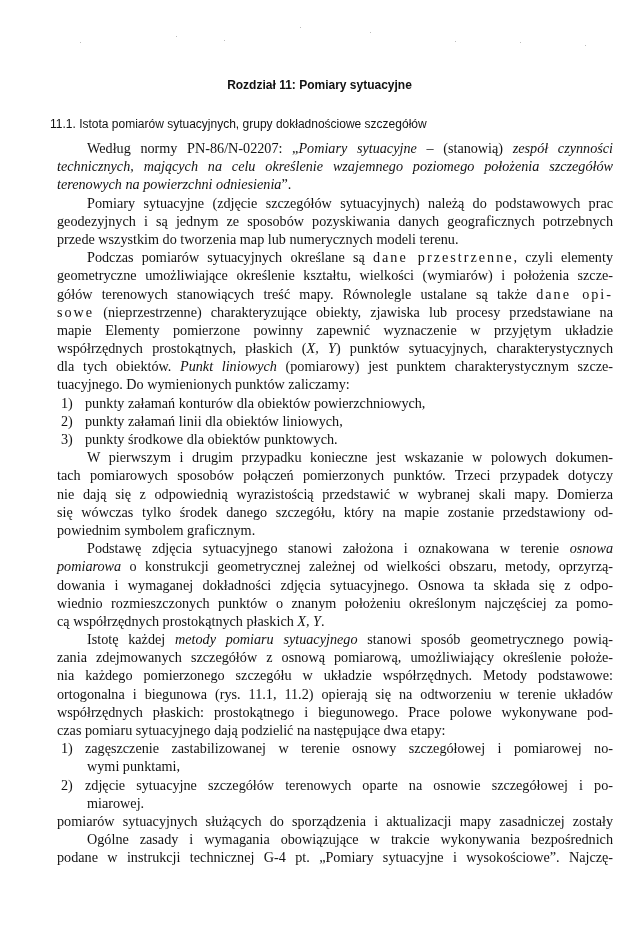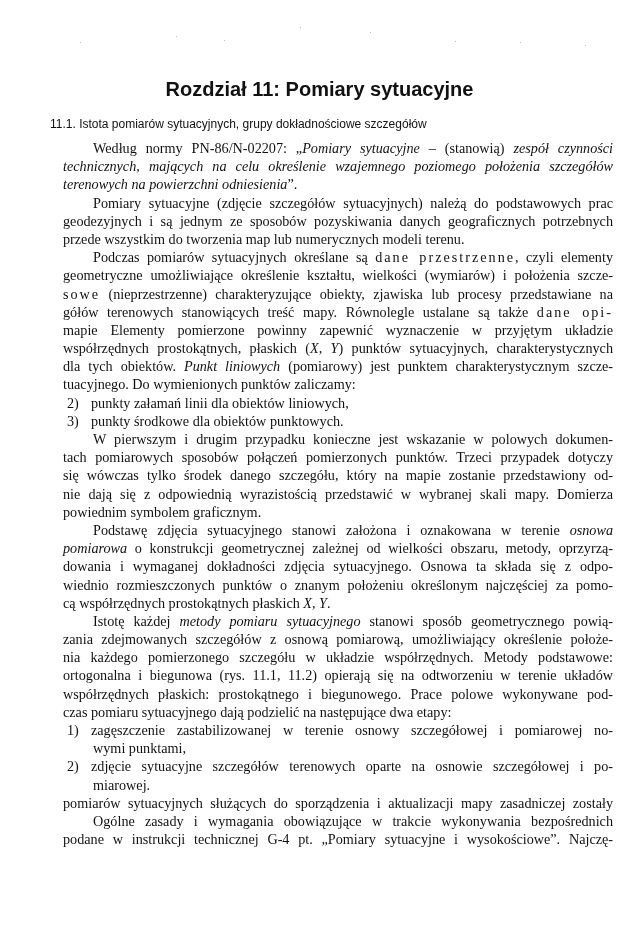--- a/index.html
+++ b/index.html
@@ -1,30 +1,30 @@
 <!DOCTYPE html>
 <html><head>
 <meta charset="utf-8">
 <style>
   html, body { margin: 0; padding: 0; background: #ffffff; }
   body { width: 639px; height: 936px; position: relative; overflow: hidden; color: #111; }
   .page { position: absolute; left: 0; top: 0; width: 639px; height: 936px; }
   .chapter-title {
     position: absolute; left: 0; top: 78px; width: 639px; text-align: center;
-    font-family: "Liberation Sans", sans-serif; font-weight: bold; font-size: 20px; letter-spacing: 0;
+    font-family: "Liberation Sans", sans-serif; font-weight: bold; font-size: 12px; letter-spacing: 0;
   }
   .section-title {
     position: absolute; left: 50px; top: 117px; width: 560px;
     font-family: "Liberation Sans", sans-serif; font-weight: normal; font-size: 12px; white-space: nowrap;
   }
   .body {
     position: absolute; left: 57px; top: 139px; width: 556px;
     font-family: "Liberation Serif", serif; font-size: 14.2px; line-height: 18.2px;
   }
-  .line { display: block; white-space: nowrap; height: 18.2px; text-align: justify; text-align-last: justify; margin-left: 6px; }
+  .line { display: block; white-space: nowrap; height: 18.2px; text-align: justify; text-align-last: justify; }
   .line.last { text-align-last: left; }
   .indent { padding-left: 30px; }
   .li { padding-left: 4px; }
   .li2 { padding-left: 30px; }
   .num { display: inline-block; width: 24px; padding-left: 0; }
   .spaced { letter-spacing: 2px; }
   i { font-style: italic; }
   .speck { position: absolute; background: #bbb; width: 1px; height: 1px; }
 </style>
 </head>
@@ -38,34 +38,35 @@
     <span class="line indent"><span>Według normy PN-86/N-02207: „</span><i>Pomiary sytuacyjne</i><span> – (stanowią) </span><i>zespół czynności</i></span>
     <span class="line"><i>technicznych, mających na celu określenie wzajemnego poziomego położenia szczegółów</i></span>
     <span class="line last"><i>terenowych na powierzchni odniesienia</i><span>”.</span></span>
 
     <span class="line indent">Pomiary sytuacyjne (zdjęcie szczegółów sytuacyjnych) należą do podstawowych prac</span>
     <span class="line">geodezyjnych i są jednym ze sposobów pozyskiwania danych geograficznych potrzebnych</span>
     <span class="line last">przede wszystkim do tworzenia map lub numerycznych modeli terenu.</span>
 
     <span class="line indent"><span>Podczas pomiarów sytuacyjnych określane są </span><span class="spaced">dane przestrzenne</span><span>, czyli elementy</span></span>
     <span class="line">geometryczne umożliwiające określenie kształtu, wielkości (wymiarów) i położenia szcze-</span>
+    <span class="line"><span>gółów terenowych stanowiących treść mapy. Równolegle ustalane są także </span><span class="spaced">dane opi-</span></span>
     <span class="line"><span class="spaced">sowe</span><span> (nieprzestrzenne) charakteryzujące obiekty, zjawiska lub procesy przedstawiane na</span></span>
-    <span class="line"><span>gółów terenowych stanowiących treść mapy. Równolegle ustalane są także </span><span class="spaced">dane opi-</span></span>
     <span class="line">mapie Elementy pomierzone powinny zapewnić wyznaczenie w przyjętym układzie</span>
     <span class="line"><span>współrzędnych prostokątnych, płaskich (</span><i>X, Y</i><span>) punktów sytuacyjnych, charakterystycznych</span></span>
     <span class="line"><span>dla tych obiektów. </span><i>Punkt liniowych</i><span> (pomiarowy) jest punktem charakterystycznym szcze-</span></span>
     <span class="line last">tuacyjnego. Do wymienionych punktów zaliczamy:</span>
 
+    <span class="line last li"><span class="num">1)</span><span>punkty załamań konturów dla obiektów powierzchniowych,</span></span>
     <span class="line last li"><span class="num">2)</span><span>punkty załamań linii dla obiektów liniowych,</span></span>
     <span class="line last li"><span class="num">3)</span><span>punkty środkowe dla obiektów punktowych.</span></span>
 
     <span class="line indent">W pierwszym i drugim przypadku konieczne jest wskazanie w polowych dokumen-</span>
     <span class="line">tach pomiarowych sposobów połączeń pomierzonych punktów. Trzeci przypadek dotyczy</span>
+    <span class="line">nie dają się z odpowiednią wyrazistością przedstawić w wybranej skali mapy. Domierza</span>
     <span class="line">się wówczas tylko środek danego szczegółu, który na mapie zostanie przedstawiony od-</span>
-    <span class="line">nie dają się z odpowiednią wyrazistością przedstawić w wybranej skali mapy. Domierza</span>
     <span class="line last">powiednim symbolem graficznym.</span>
 
     <span class="line indent"><span>Podstawę zdjęcia sytuacyjnego stanowi założona i oznakowana w terenie </span><i>osnowa</i></span>
     <span class="line"><i>pomiarowa</i><span> o konstrukcji geometrycznej zależnej od wielkości obszaru, metody, oprzyrzą-</span></span>
     <span class="line">dowania i wymaganej dokładności zdjęcia sytuacyjnego. Osnowa ta składa się z odpo-</span>
     <span class="line">wiednio rozmieszczonych punktów o znanym położeniu określonym najczęściej za pomo-</span>
     <span class="line last"><span>cą współrzędnych prostokątnych płaskich </span><i>X, Y</i><span>.</span></span>
 
     <span class="line indent"><span>Istotę każdej </span><i>metody pomiaru sytuacyjnego</i><span> stanowi sposób geometrycznego powią-</span></span>
     <span class="line">zania zdejmowanych szczegółów z osnową pomiarową, umożliwiający określenie położe-</span>

